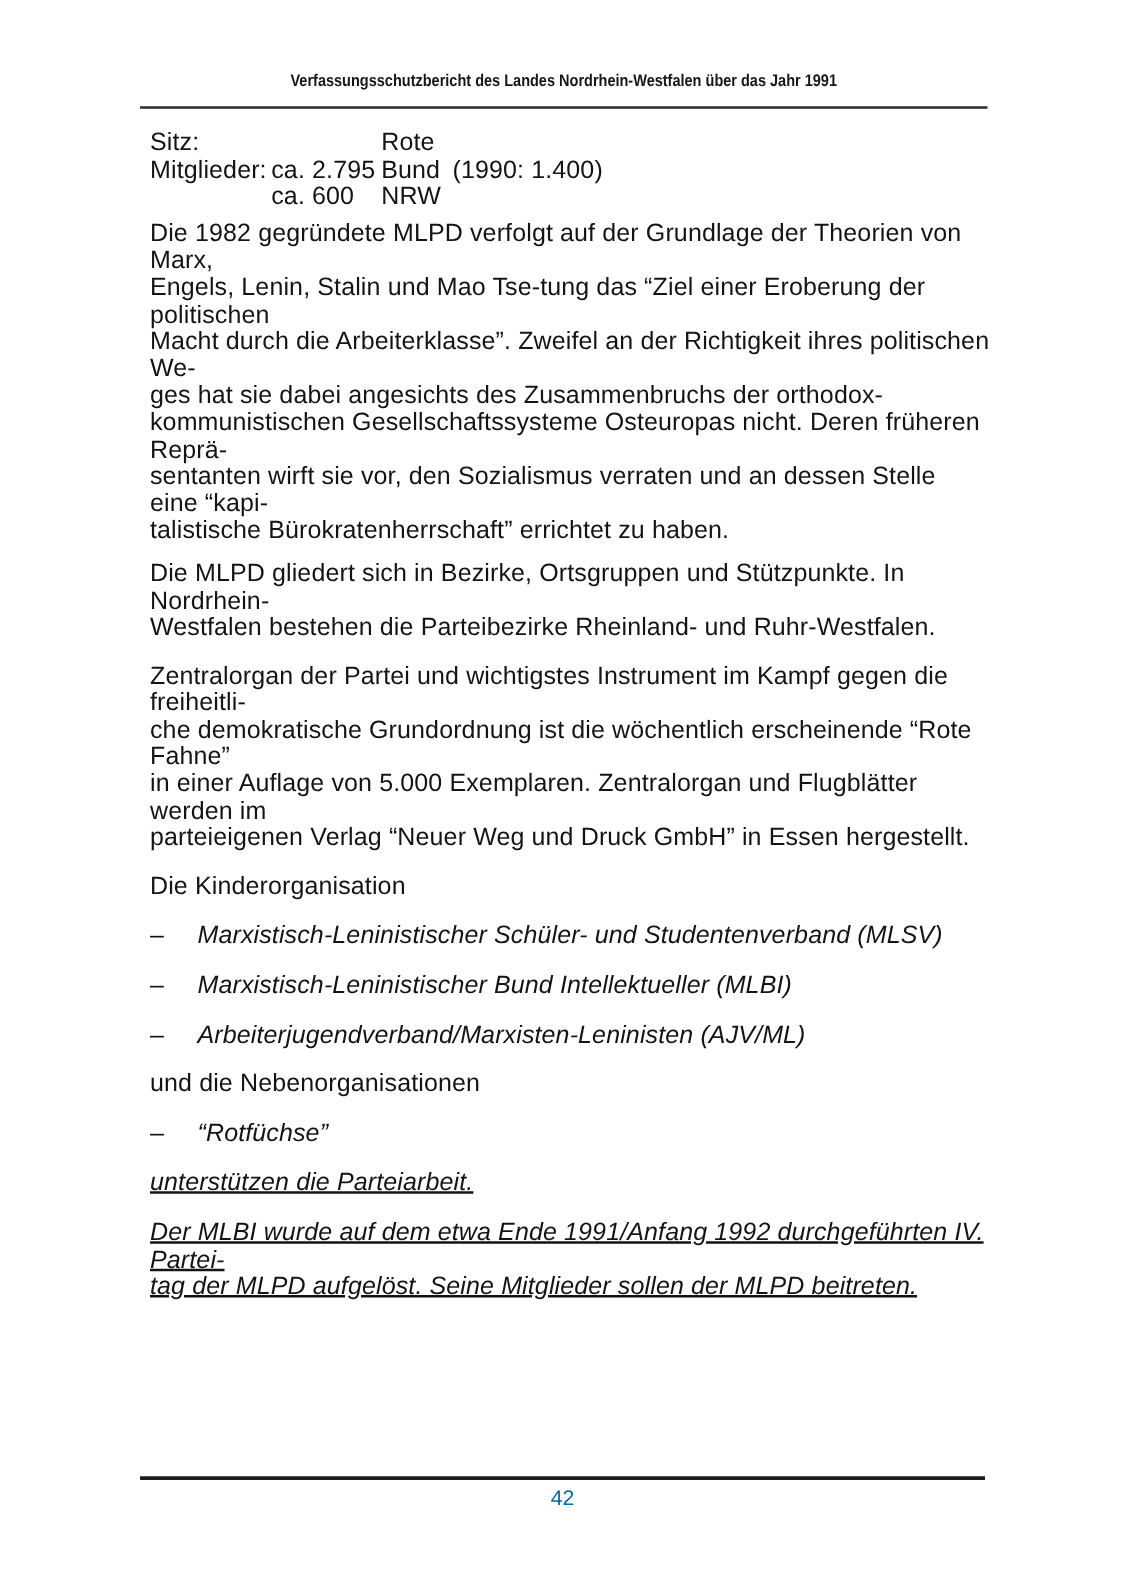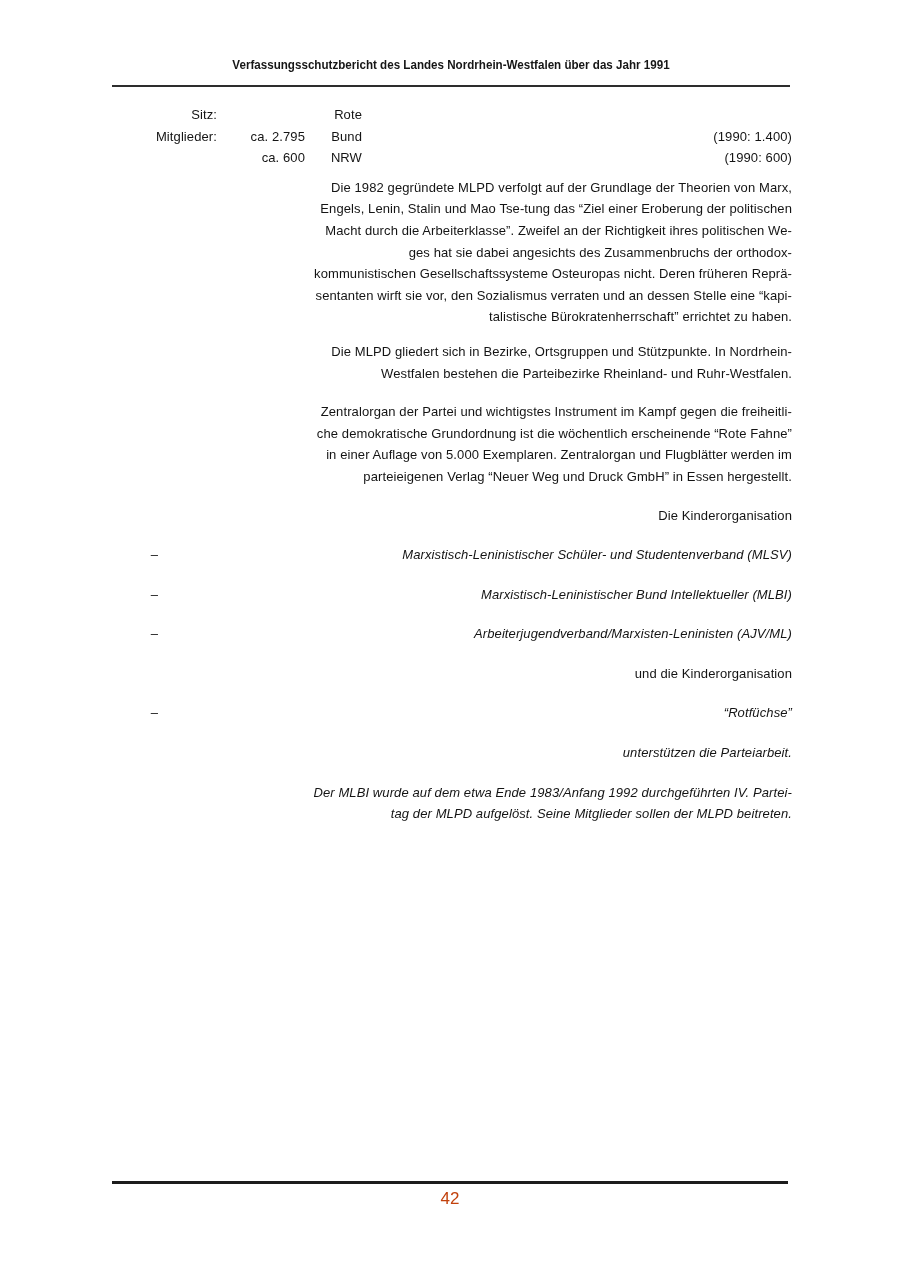--- a/index.html
+++ b/index.html
@@ -38,62 +38,61 @@
     width: 678px;
     height: 2px;
     background: #2d2d2d;
   }
   
   .content {
     position: absolute;
     left: 120px;
     top: 104px;
     width: 672px;
-    font-size: 13px;
+    font-size: 20px;
     line-height: 21.6px;
     letter-spacing: 0.1px;
-    text-align: right;
   }
   .info-block {
     display: grid;
     grid-template-columns: 97px 88px 57px auto;
     margin: 0 0 8px 0;
   }
   .info-cell { white-space: nowrap; }
   .para {
     margin: 0 0 17px 0;
     white-space: pre-line;
   }
   .para.mb13 { margin-bottom: 13px; }
   .intro-line { margin: 0 0 18px 0; }
   .dash-item {
     display: grid;
     grid-template-columns: 38px auto;
     margin: 0 0 18px 0;
     font-style: italic;
   }
   .dash-item .dash { font-style: normal; }
-  .italic { font-style: italic; }
+  .italic { font-style: italic; text-decoration: underline; }
   
   .footer-rule {
     position: absolute;
     top: 1181px;
     left: 112px;
     width: 676px;
     height: 3px;
     background: #1c1c1c;
   }
   .page-number {
     position: absolute;
     top: 1189px;
     left: 112px;
     width: 676px;
     text-align: center;
     font-size: 17px;
-    color: #c2410c;
+    color: #0369a1;
   }
 </style>
 </head>
 <body>
 
 <div class="page">
 
   <div class="doc-header-title">Verfassungsschutzbericht des Landes Nordrhein-Westfalen über das Jahr 1991</div>
   <div class="header-rule"></div>
 
@@ -106,21 +105,20 @@
       <span class="info-cell"></span>
 
       <span class="info-cell">Mitglieder:</span>
       <span class="info-cell">ca. 2.795</span>
       <span class="info-cell">Bund</span>
       <span class="info-cell">(1990: 1.400)</span>
 
       <span class="info-cell"></span>
       <span class="info-cell">ca. 600</span>
       <span class="info-cell">NRW</span>
-      <span class="info-cell">(1990: 600)</span>
     </div>
 
     <p class="para mb13">Die 1982 gegründete MLPD verfolgt auf der Grundlage der Theorien von Marx,
 Engels, Lenin, Stalin und Mao Tse-tung das “Ziel einer Eroberung der politischen
 Macht durch die Arbeiterklasse”. Zweifel an der Richtigkeit ihres politischen We-
 ges hat sie dabei angesichts des Zusammenbruchs der orthodox-
 kommunistischen Gesellschaftssysteme Osteuropas nicht. Deren früheren Reprä-
 sentanten wirft sie vor, den Sozialismus verraten und an dessen Stelle eine “kapi-
 talistische Bürokratenherrschaft” errichtet zu haben.</p>
     <p class="para">Die MLPD gliedert sich in Bezirke, Ortsgruppen und Stützpunkte. In Nordrhein-
@@ -138,30 +136,30 @@
     </div>
     <div class="dash-item">
       <span class="dash">–</span>
       <span>Marxistisch-Leninistischer Bund Intellektueller (MLBI)</span>
     </div>
     <div class="dash-item">
       <span class="dash">–</span>
       <span>Arbeiterjugendverband/Marxisten-Leninisten (AJV/ML)</span>
     </div>
 
-    <p class="intro-line">und die Kinderorganisation</p>
+    <p class="intro-line">und die Nebenorganisationen</p>
 
     <div class="dash-item">
       <span class="dash">–</span>
       <span>“Rotfüchse”</span>
     </div>
 
     <p class="intro-line italic">unterstützen die Parteiarbeit.</p>
 
-    <p class="para italic">Der MLBI wurde auf dem etwa Ende 1983/Anfang 1992 durchgeführten IV. Partei-
+    <p class="para italic">Der MLBI wurde auf dem etwa Ende 1991/Anfang 1992 durchgeführten IV. Partei-
 tag der MLPD aufgelöst. Seine Mitglieder sollen der MLPD beitreten.</p>
 
   </div>
 
   <div class="footer-rule"></div>
   <div class="page-number">42</div>
 
 </div>
 
 </body></html>

